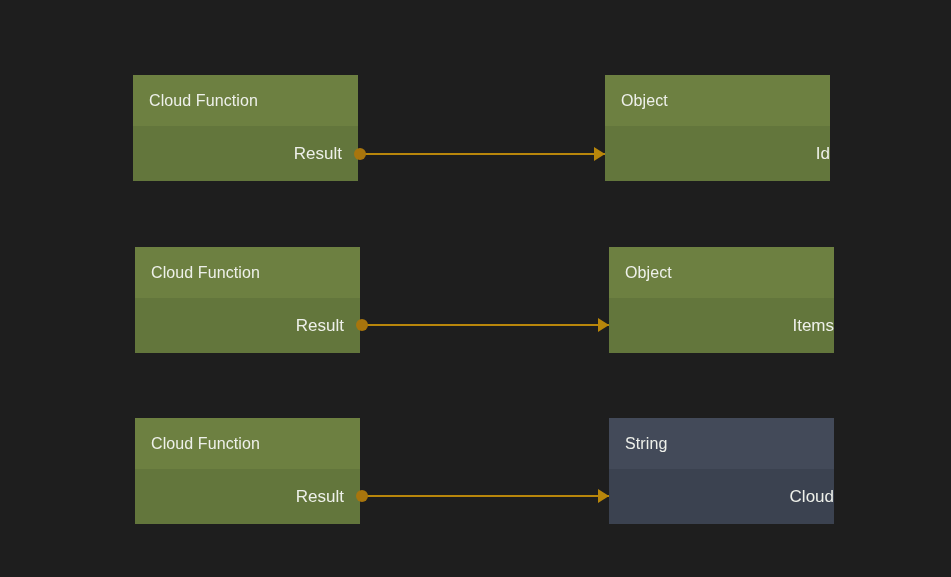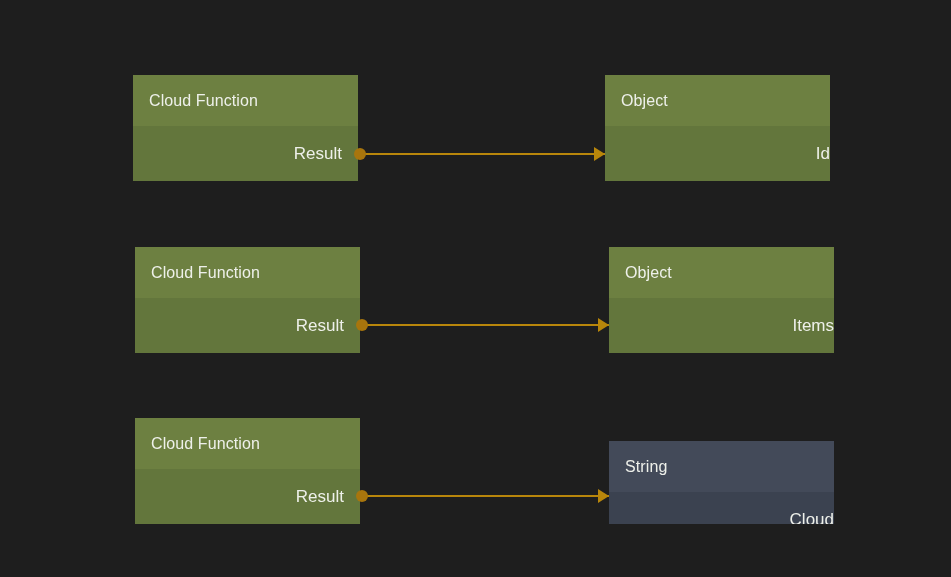--- a/index.html
+++ b/index.html
@@ -127,21 +127,21 @@
     <div class="edge-arrow" style="left: 598px; top: 318px;"></div>
     <div class="node green" style="left: 135px; top: 418px; width: 225px; height: 106px;">
       <div class="node-header pad" style="height: 51px;">
         <span class="node-title">Cloud Function</span>
       </div>
       <div class="node-body out" style="height: 55px;">
         <span class="port-label">Result</span>
       </div>
     </div>
     <div class="node slate" style="left: 609px; top: 418px; width: 225px; height: 106px;">
-      <div class="node-header pad" style="height: 51px; margin-top: 23px;">
+      <div class="node-header pad" style="height: 51px;">
         <span class="node-title">String</span>
       </div>
       <div class="node-body in" style="height: 55px;">
         <span class="port-label">Cloud</span>
       </div>
     </div>
     <div class="edge-line" style="left: 360px; top: 495px; width: 249px;"></div>
     <div class="edge-dot" style="left: 356px; top: 490px;"></div>
     <div class="edge-arrow" style="left: 598px; top: 489px;"></div>
   </div>

